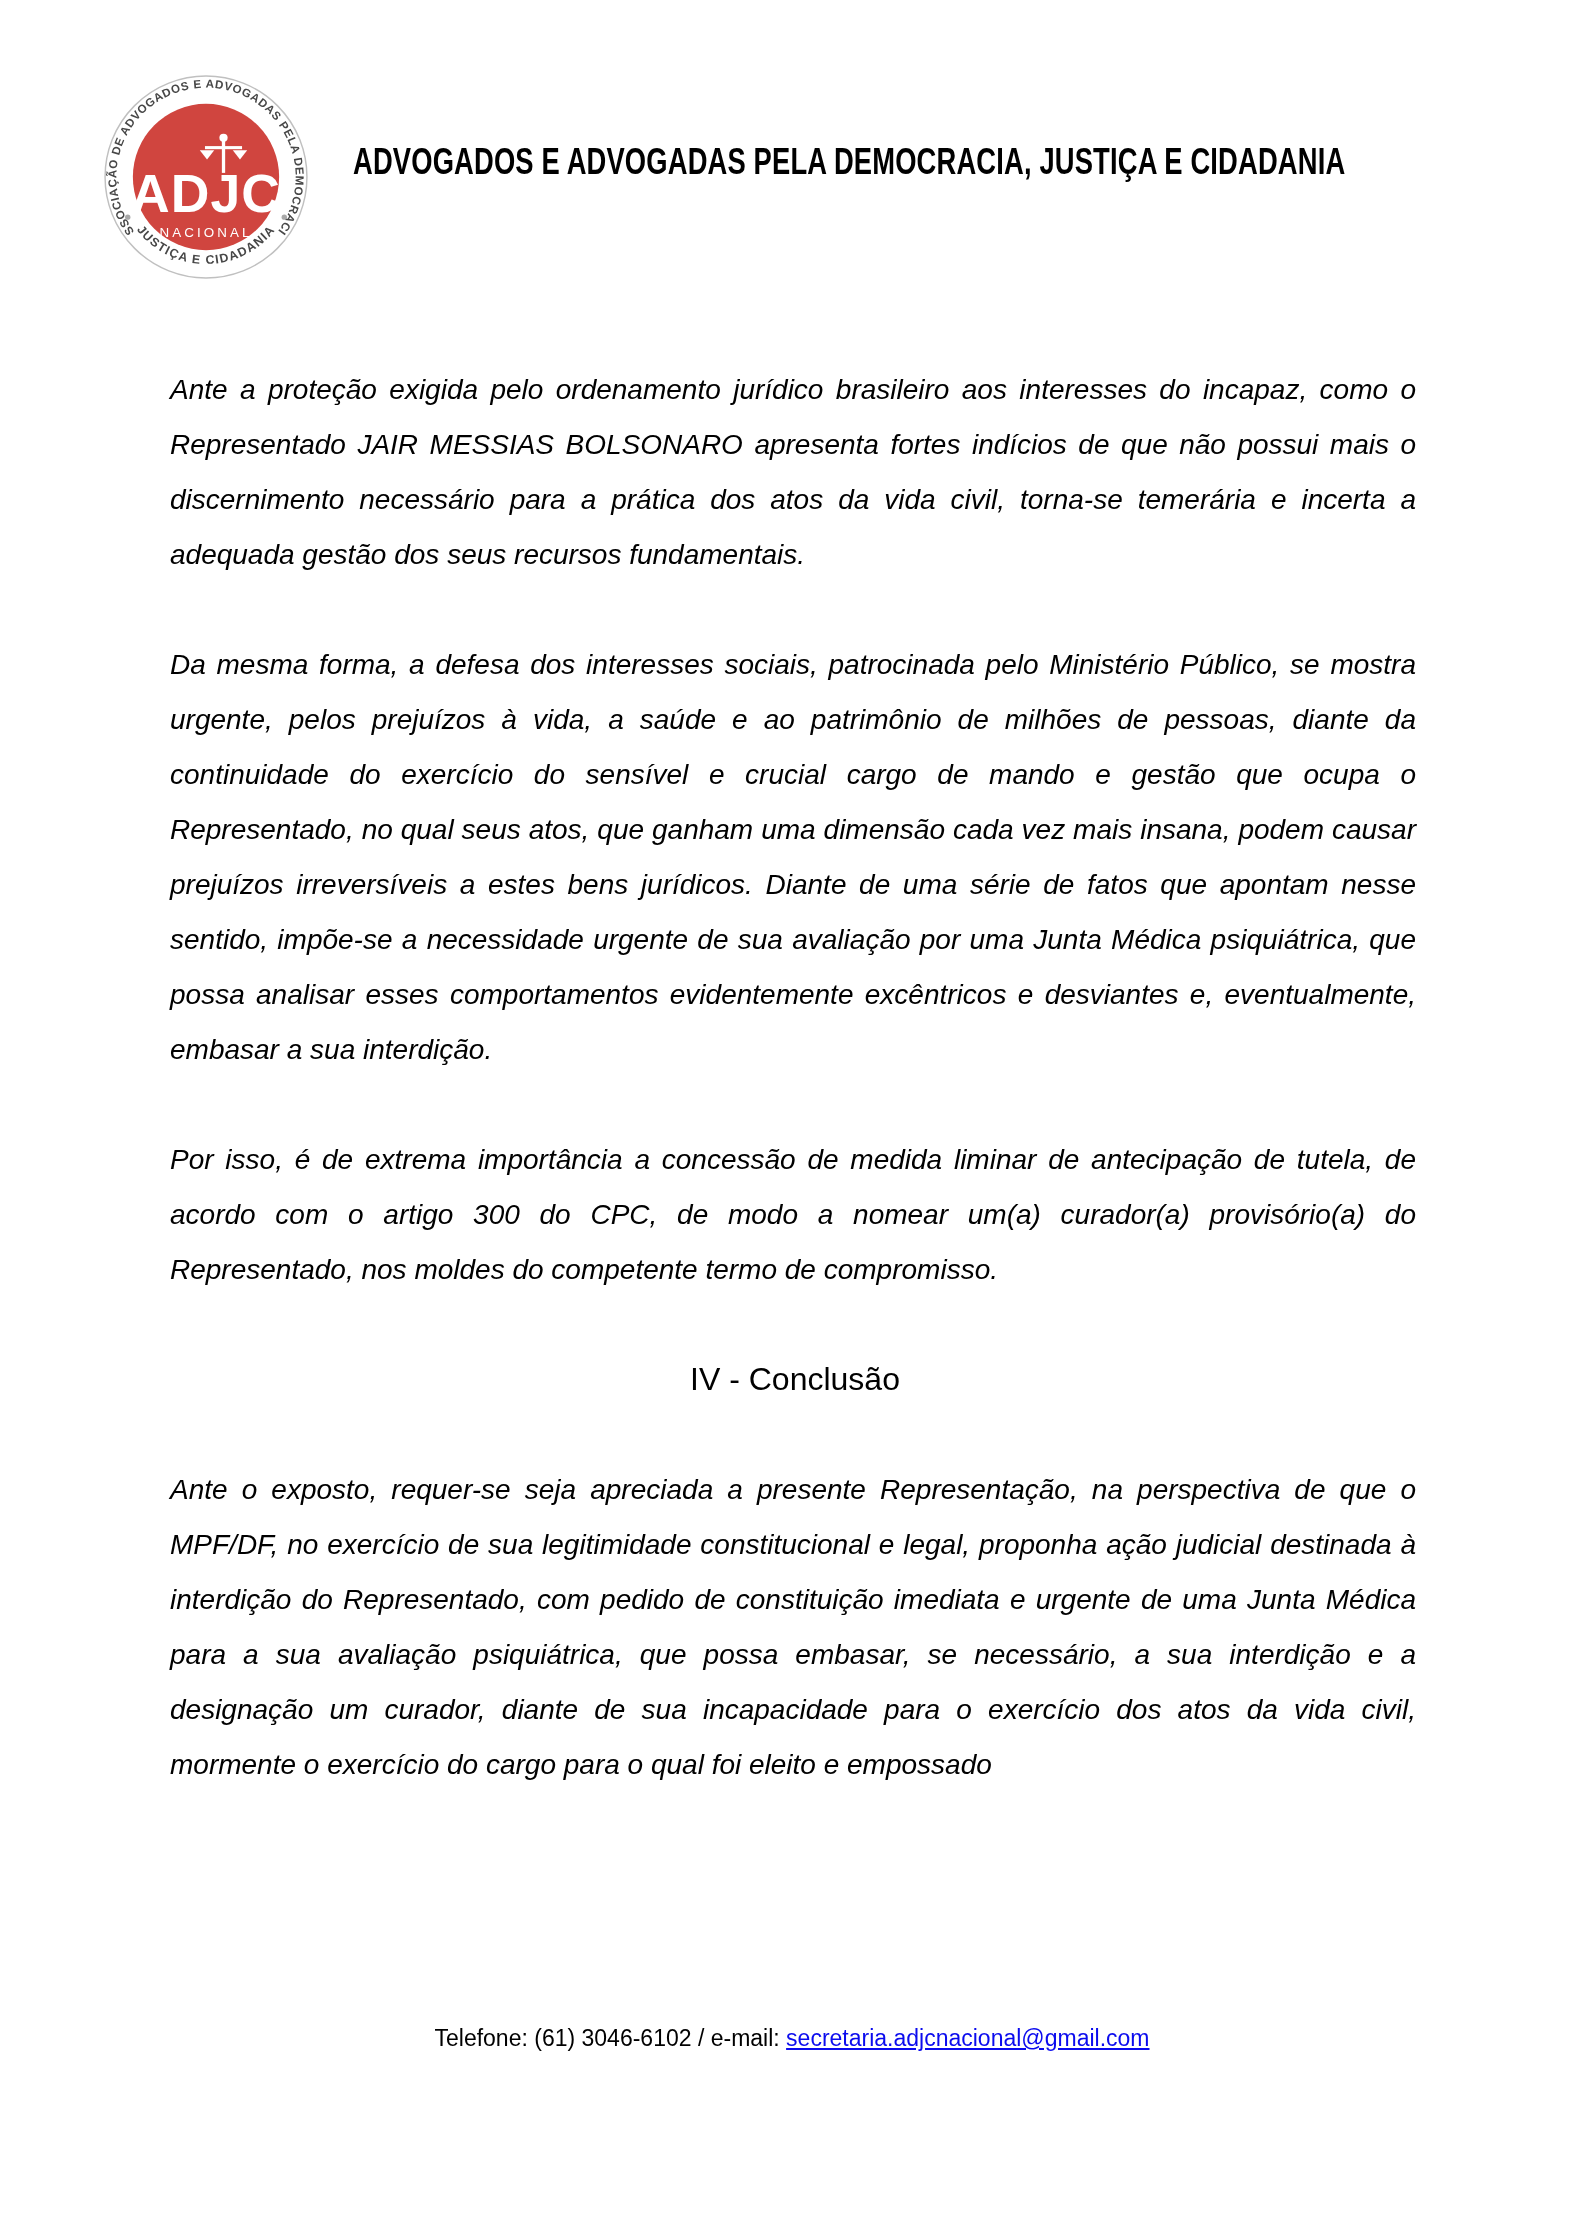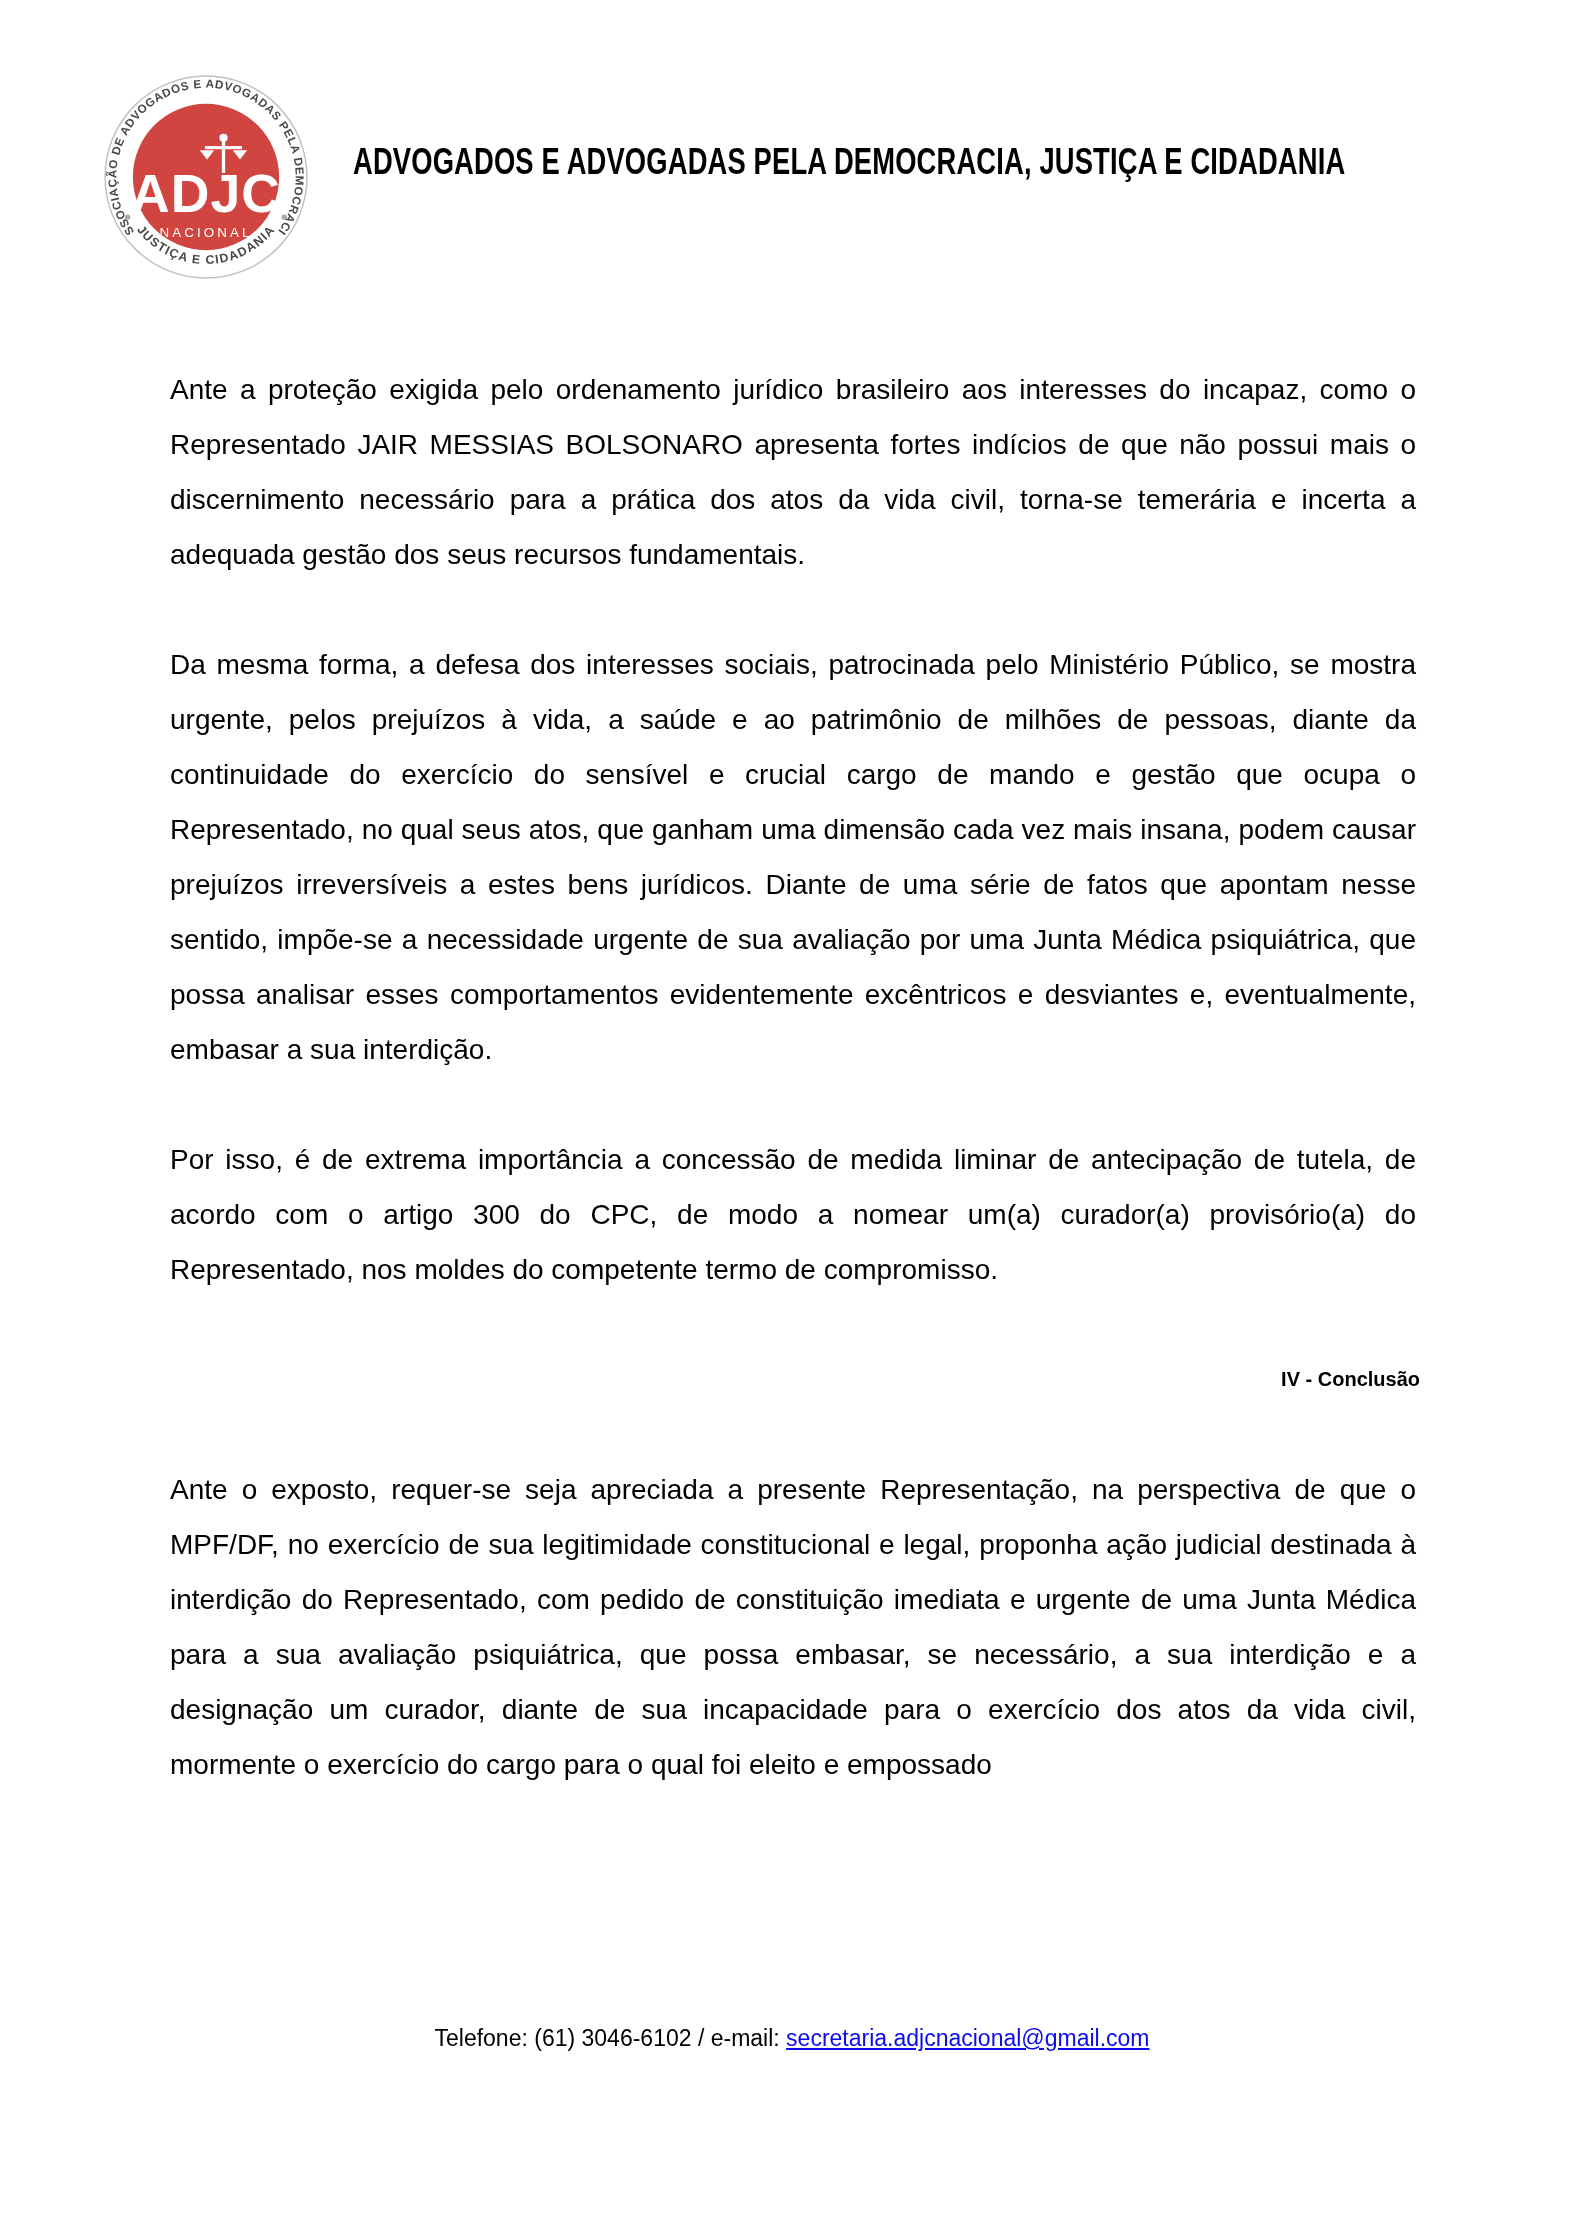--- a/index.html
+++ b/index.html
@@ -54,26 +54,26 @@
     fill: #ffffff;
     letter-spacing: 3px;
   }
   
   .doc-body {
     margin: 82px 164px 0 170px;
     font-size: 28px;
     line-height: 55px;
     text-align: justify;
   }
-  .doc-body p { margin: 0 4px 55px 0; }
+  .doc-body p { margin: 0 4px 55px 0; font-style: italic; }
   .section-heading {
-    font-size: 20px;
-    font-weight: bold;
+    font-size: 32px;
+    font-weight: normal;
     margin: 0 0 55px 0;
-    text-align: right;
+    text-align: center;
   }
   
   .page-footer {
     position: absolute;
     left: 0;
     right: 0;
     top: 2022px;
     text-align: center;
     font-size: 23px;
     line-height: 33px;

